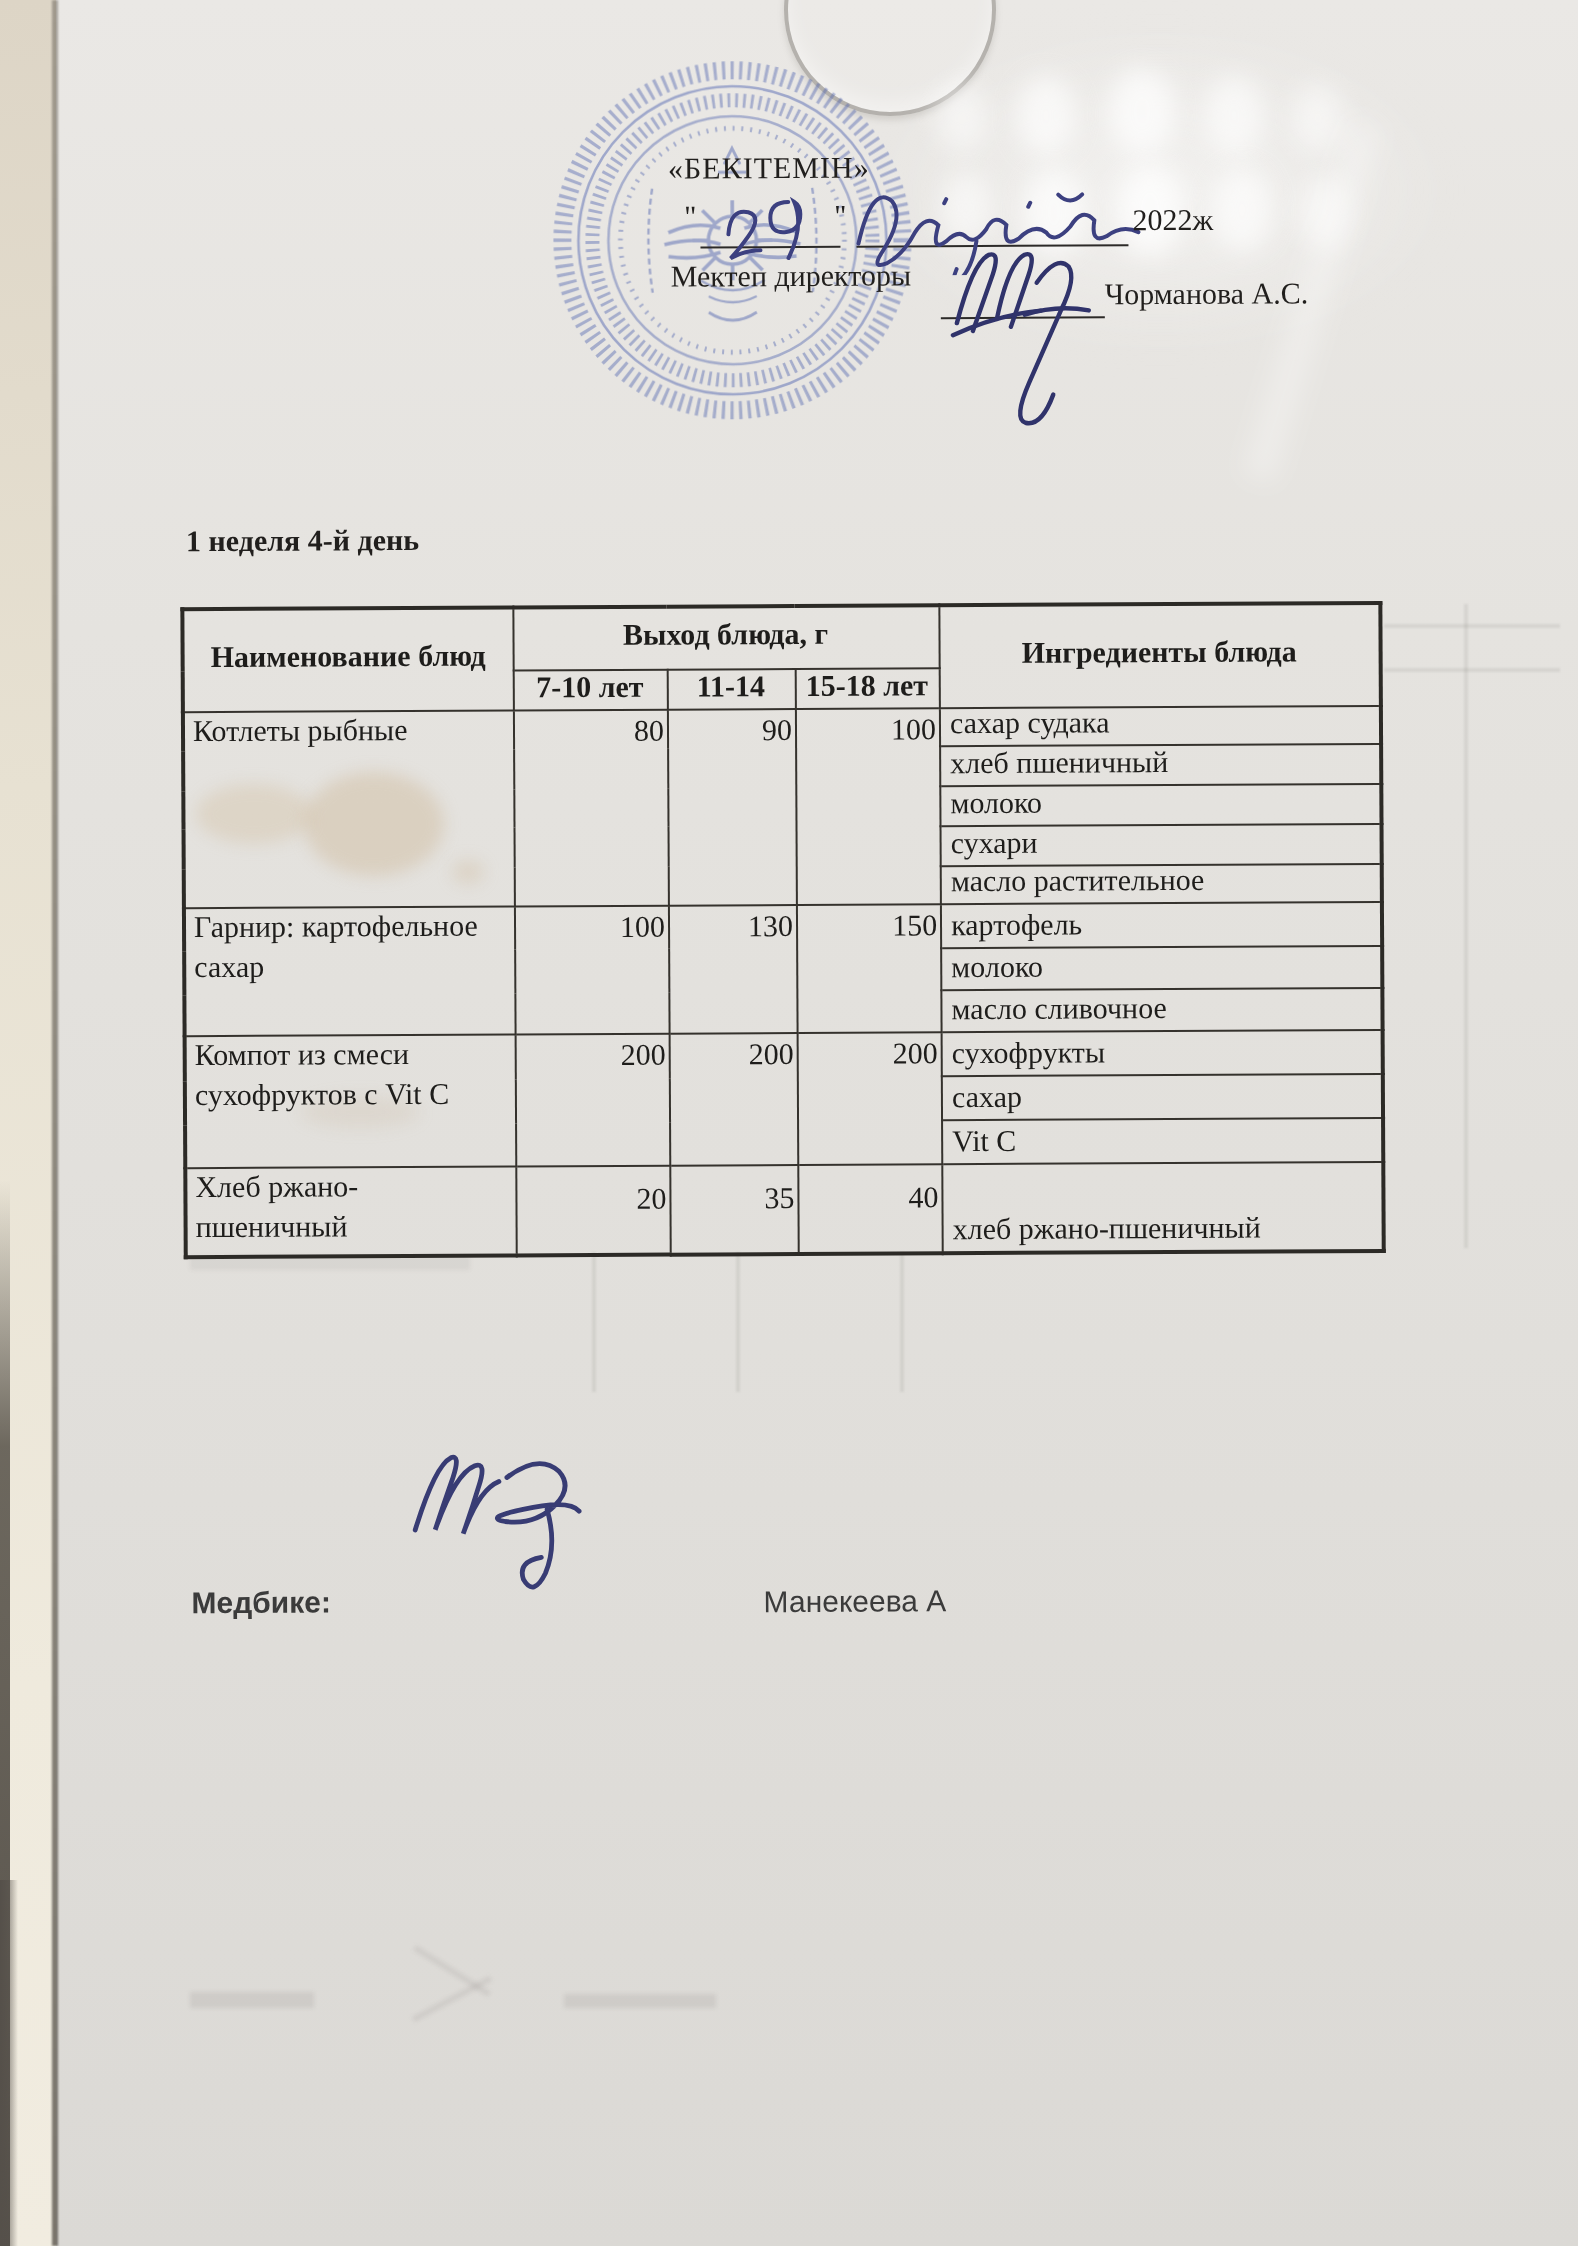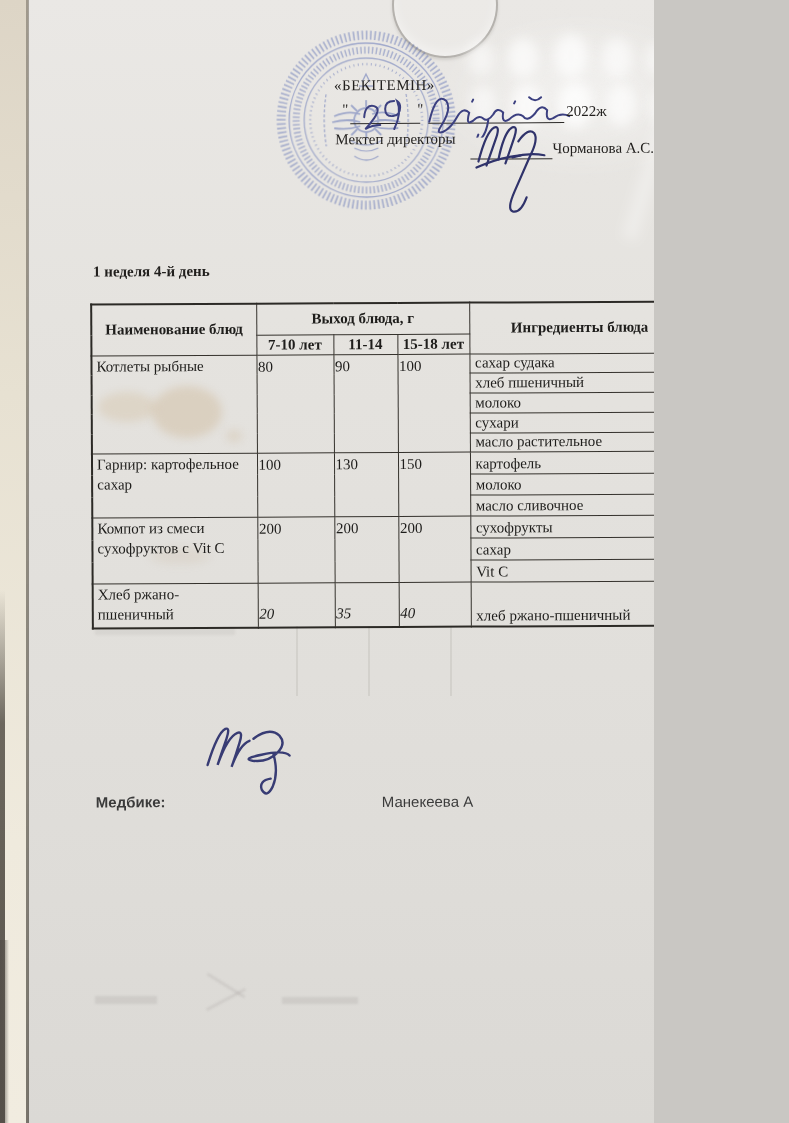--- a/index.html
+++ b/index.html
@@ -1,17 +1,17 @@
 <!DOCTYPE html>
 <html><head>
 <meta charset="utf-8">
 <style>
   html,body{margin:0;padding:0;background:#c9c7c3;}
   #canvas{
-    position:relative;width:654px;height:1123px;overflow:hidden;
+    position:relative;width:789px;height:1123px;overflow:hidden;
     background:linear-gradient(180deg,#eae8e5 0%,#e5e3df 28%,#e1dfdb 60%,#dbd9d5 100%);
     font-family:"Liberation Serif", serif;
   }
   
   .edge-strip{position:absolute;left:0;top:0;width:28px;height:1123px;
     background:linear-gradient(180deg,#ddd5c6 0%,#e7e1d2 35%,#efeadd 75%,#f1ece0 100%);}
   .edge-seam{position:absolute;left:26px;top:0;width:3px;height:1123px;
     background:linear-gradient(180deg,rgba(110,104,94,.55),rgba(80,76,68,.75));filter:blur(.4px);}
   .edge-dark-low{position:absolute;left:0;top:590px;width:5px;height:533px;
     background:linear-gradient(180deg,rgba(86,81,72,0),rgba(86,81,72,.85) 25%,#56514a);}
@@ -42,23 +42,23 @@
   #stamp{position:absolute;left:268px;top:20px;width:200px;height:200px;opacity:.88;filter:blur(.3px);}
   
   #menu-table{position:absolute;left:91px;top:302px;border-collapse:collapse;table-layout:fixed;width:599px;
     font-family:"Liberation Serif", serif;font-size:15px;color:#1e1d1b;}
   #menu-table th,#menu-table td{border:1.6px solid #35322d;overflow:hidden;}
   #menu-table{border:2.6px solid #2c2a26;}
   #menu-table th{font-weight:bold;text-align:center;padding:0 2px;}
   th.h-name,th.h-ingr{vertical-align:middle;}
   tr.h1{height:31px;} tr.h2{height:20px;}
   td.dish{vertical-align:top;text-align:left;padding:0 3px 0 4px;line-height:20px;white-space:normal;}
-  td.portion{vertical-align:top;text-align:left;line-height:21px;}
+  td.portion{vertical-align:top;text-align:right;line-height:21px;}
   td.ing{vertical-align:bottom;text-align:left;padding:0 2px 1px 5px;line-height:17px;}
-  td.vbottom{vertical-align:bottom;padding-bottom:2px;font-style:italic;}
+  td.vbottom{vertical-align:bottom;padding-bottom:15px;}
 </style>
 </head>
 <body>
 
 <div id="canvas">
 
   <div class="edge-strip"></div>
   <div class="edge-seam"></div>
   <div class="edge-dark-low"></div>
   <div class="edge-dark-bottom"></div>

